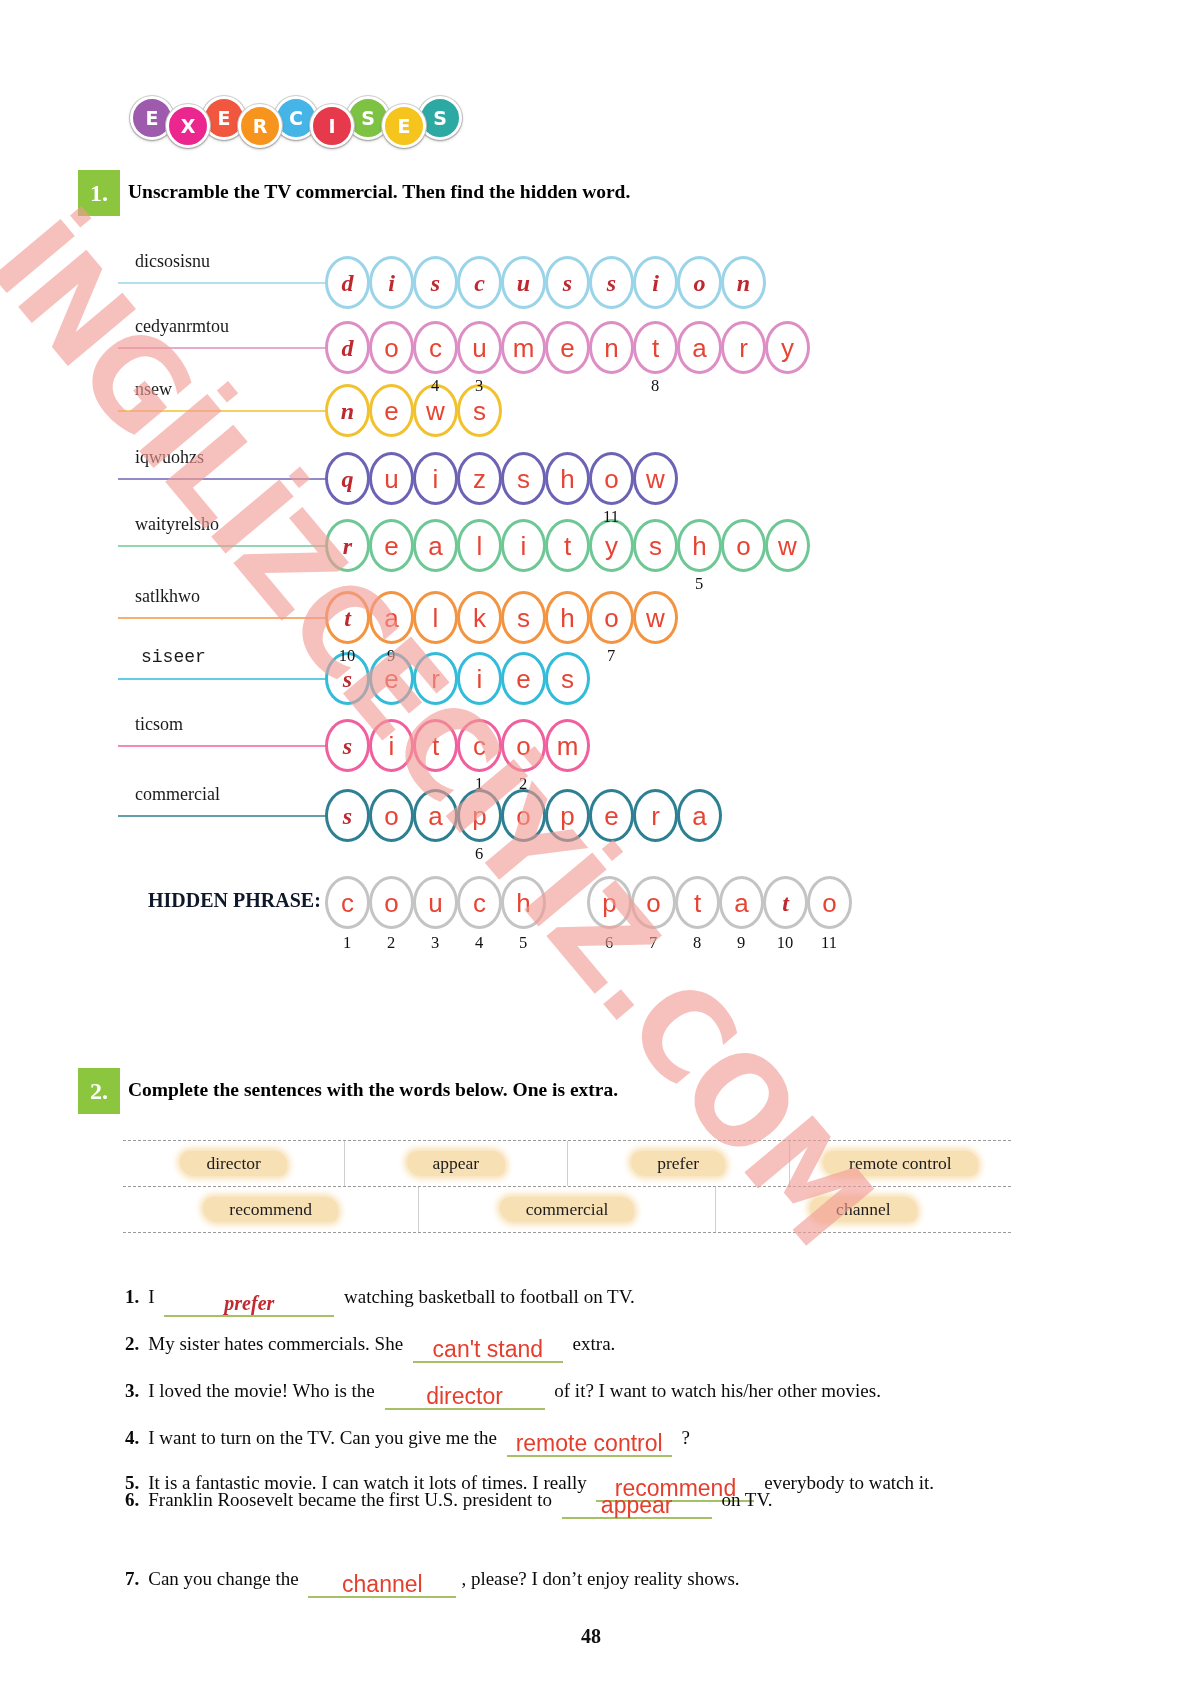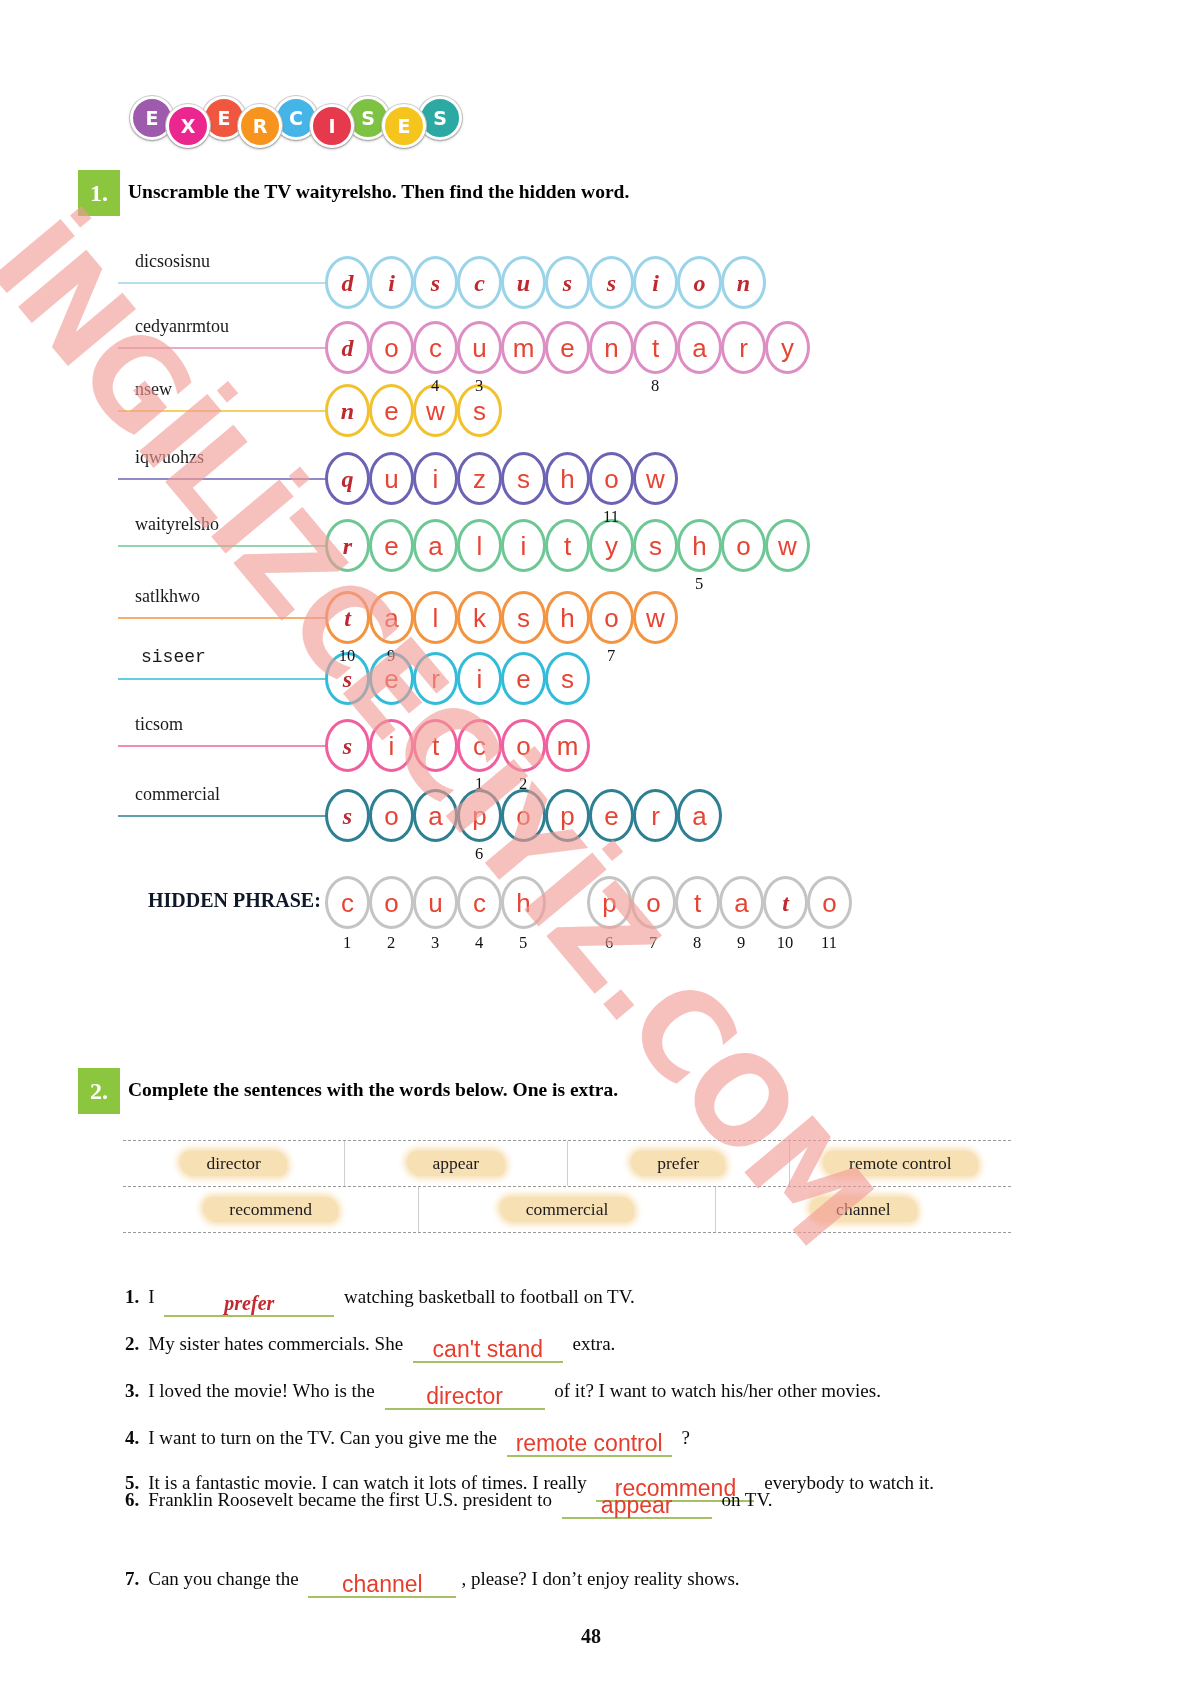--- a/index.html
+++ b/index.html
@@ -78,21 +78,21 @@
         <span>I</span>
       </span><span class="logo-c" style="background: rgb(125, 194, 67);">
         <span>S</span>
       </span><span class="logo-c" style="background: rgb(245, 197, 29); transform: translateY(8px);">
         <span>E</span>
       </span><span class="logo-c" style="background: rgb(43, 169, 162);">
         <span>S</span>
       </span></div>
 
   <div class="exnum" style="left:78px;top:170px;">1.</div>
-  <div class="extitle" style="left:128px;top:181px;">Unscramble the TV waityrelsho. Then find the hidden word.</div>
+  <div class="extitle" style="left:128px;top:181px;">Unscramble the TV commercial. Then find the hidden word.</div>
 
   <div class="layer">
       <div class="scrambled" style="left: 135px; top: 251px;">dicsosisnu</div>
       <div class="conn" style="left: 118px; top: 282px; width: 211px; background: rgb(154, 212, 232);"></div>
       <div class="crow" style="left: 325px; top: 256px;">
         <span class="pcirc" style="border-color: rgb(154, 212, 232);">
           <span class="lt-given">d</span>
         </span>
         <span class="pcirc" style="border-color: rgb(154, 212, 232);">
           <span class="lt-given">i</span>

